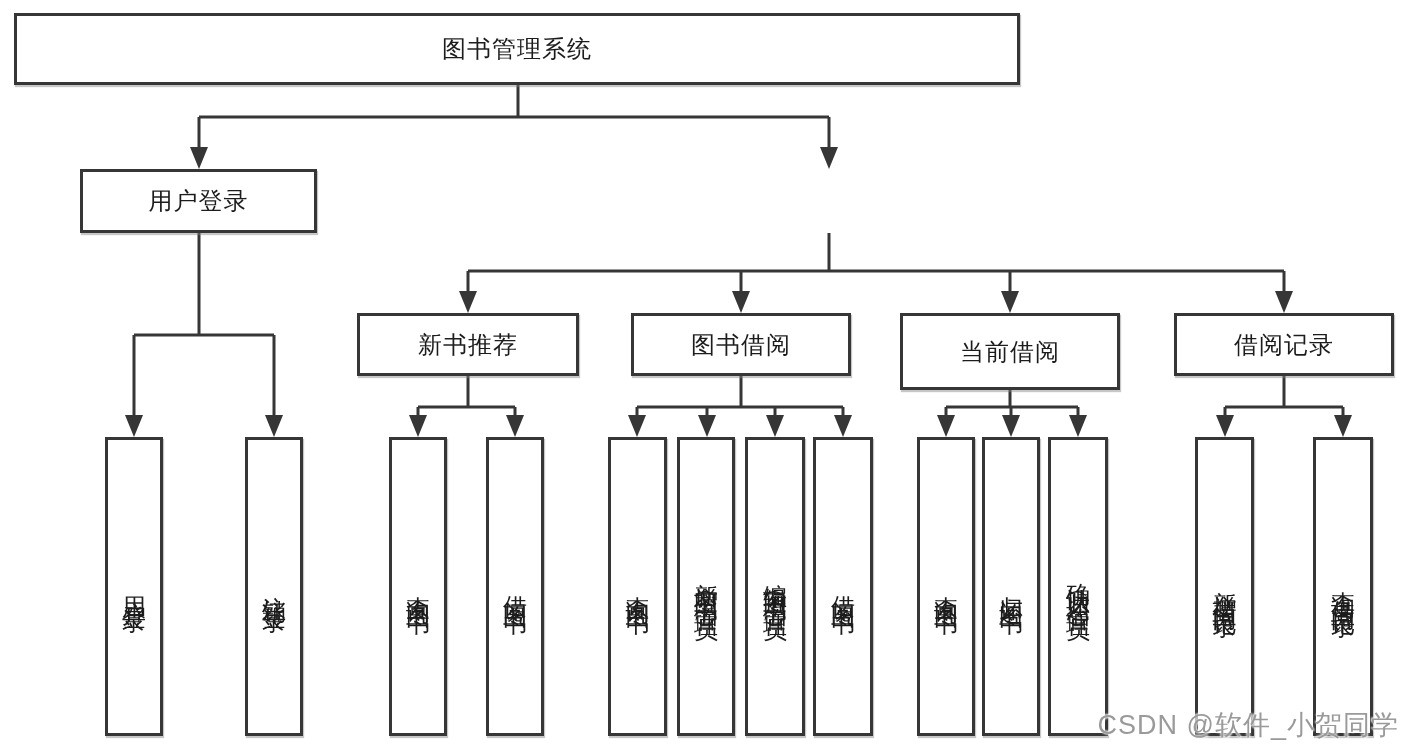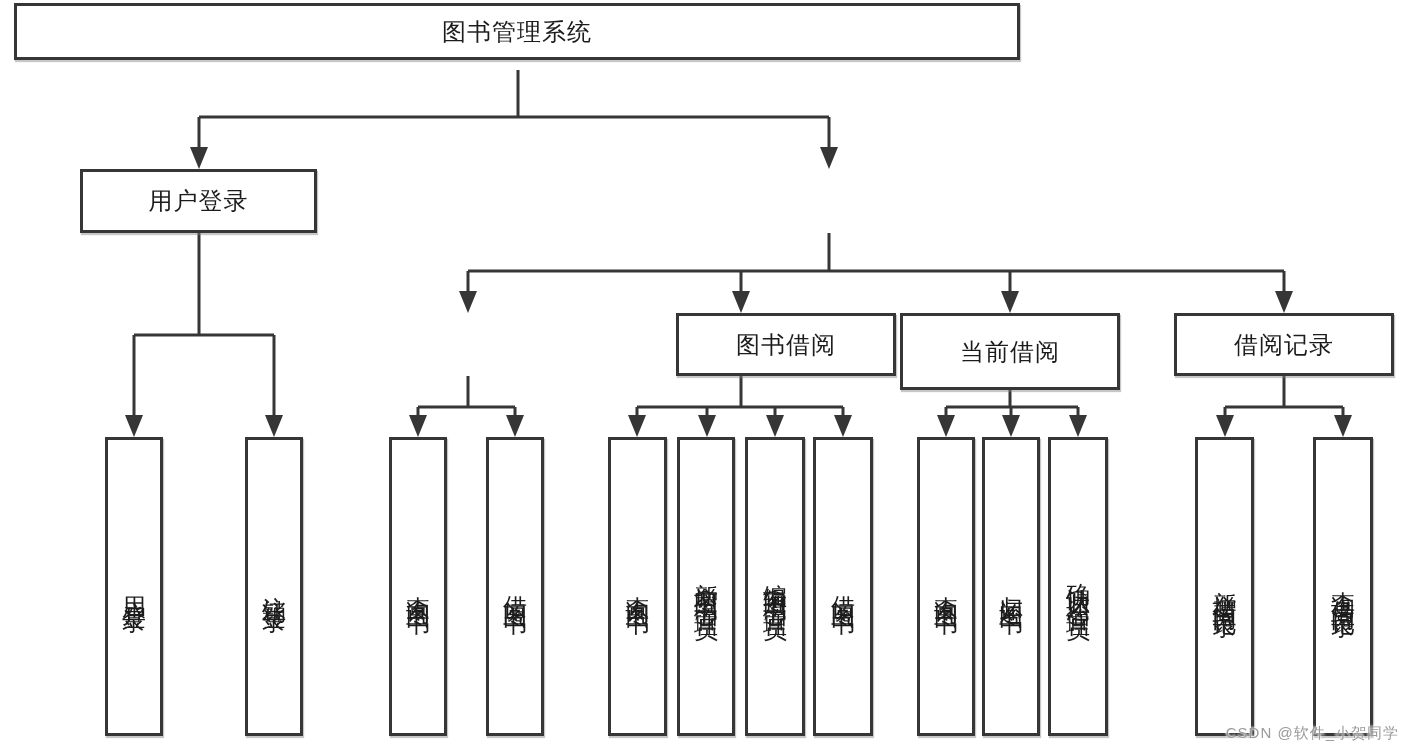--- a/index.html
+++ b/index.html
@@ -30,48 +30,48 @@
     white-space:nowrap;
     z-index:1;
   }
   .vbox {
     writing-mode:vertical-rl;
     text-orientation:mixed;
     letter-spacing:5px;
     line-height:1;
   }
   
-  .n-root   { left:14px;  top:3px;  width:1006px; height:57px; }
+  .n-root   { left:14px;  top:13px;  width:1006px; height:72px; }
   
   .n-login  { left:80px;  top:169px; width:237px;  height:64px; }
   .n-mgmt   { left:710px; top:169px; width:237px;  height:64px; }
   
   .n-s0 { left:357px;  top:313px; width:222px; height:63px; }
-  .n-s1 { left:631px;  top:313px; width:220px; height:63px;margin-left:45px; }
+  .n-s1 { left:631px;  top:313px; width:220px; height:63px; }
   .n-s2 { left:900px;  top:313px; width:220px; height:77px; }
   .n-s3 { left:1174px; top:313px; width:220px; height:63px; }
   
   .leaf { top:437px; height:299px; }
   .l-g1a { left:105px;  width:58px; }
   .l-g1b { left:245px;  width:58px; }
   .l-g2a { left:389px;  width:58px; }
   .l-g2b { left:486px;  width:58px; }
   .l-g3a { left:608px;  width:59px; }
   .l-g3b { left:677px;  width:58px; }
   .l-g3c { left:745px;  width:60px; }
   .l-g3d { left:813px;  width:60px; }
   .l-g4a { left:917px;  width:58px; }
   .l-g4b { left:982px;  width:58px; }
   .l-g4c { left:1048px; width:60px; }
   .l-g5a { left:1195px; width:59px; }
   .l-g5b { left:1313px; width:60px; }
   .watermark {
     position:absolute;
     right:6px; bottom:4px;
-    font-size:15px;
+    font-size:27px;
     color:#9a9a9a;
     letter-spacing:1px;
     text-shadow:1px 1px 2px #ffffff, -1px -1px 2px #ffffff;
     z-index:2;
     white-space:nowrap;
   }
 </style>
 </head>
 <body>
 
@@ -104,20 +104,21 @@
     <polygon points="1002,415 1020,415 1011,437"></polygon>
     <polygon points="1069,415 1087,415 1078,437"></polygon>
     <polygon points="1216,415 1234,415 1225,437"></polygon>
     <polygon points="1334,415 1352,415 1343,437"></polygon>
   </svg>
 
   <div class="box n-root">图书管理系统</div>
 
   <div class="box n-login">用户登录</div>
 
+  <div class="box n-s0">新书推荐</div>
   <div class="box n-s1">图书借阅</div>
   <div class="box n-s2">当前借阅</div>
   <div class="box n-s3">借阅记录</div>
 
   <div class="box vbox leaf l-g1a">用户登录</div>
   <div class="box vbox leaf l-g1b">注销登录</div>
 
   <div class="box vbox leaf l-g2a">查询图书</div>
   <div class="box vbox leaf l-g2b">借阅图书</div>
 

